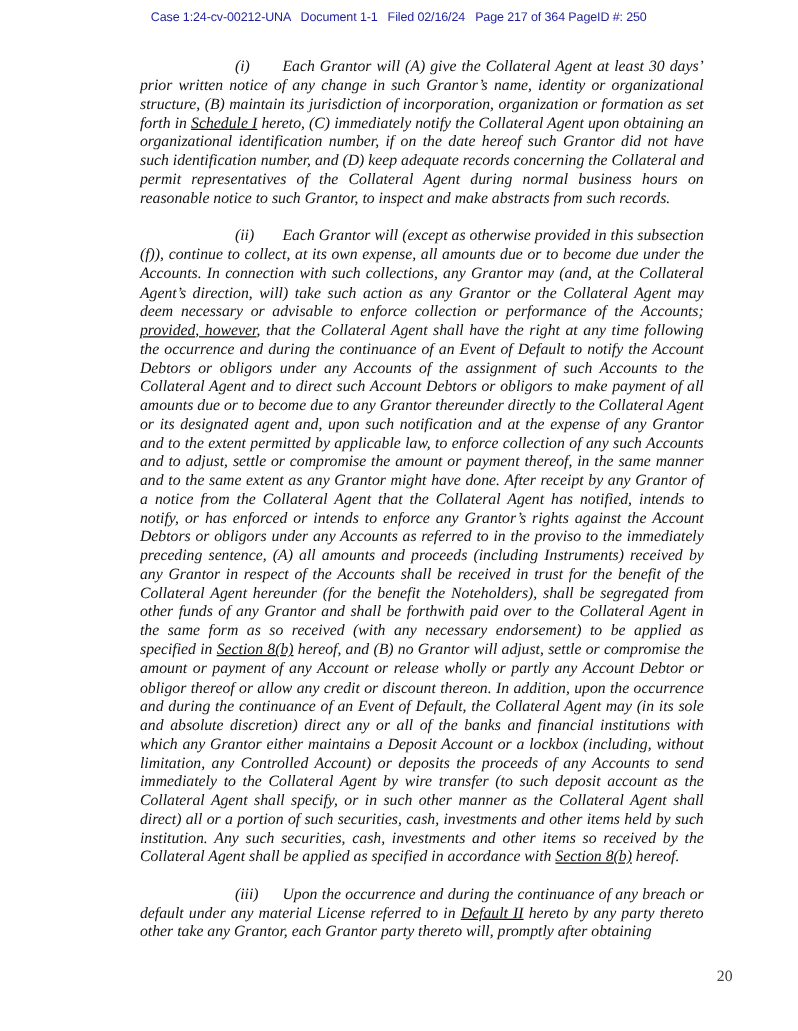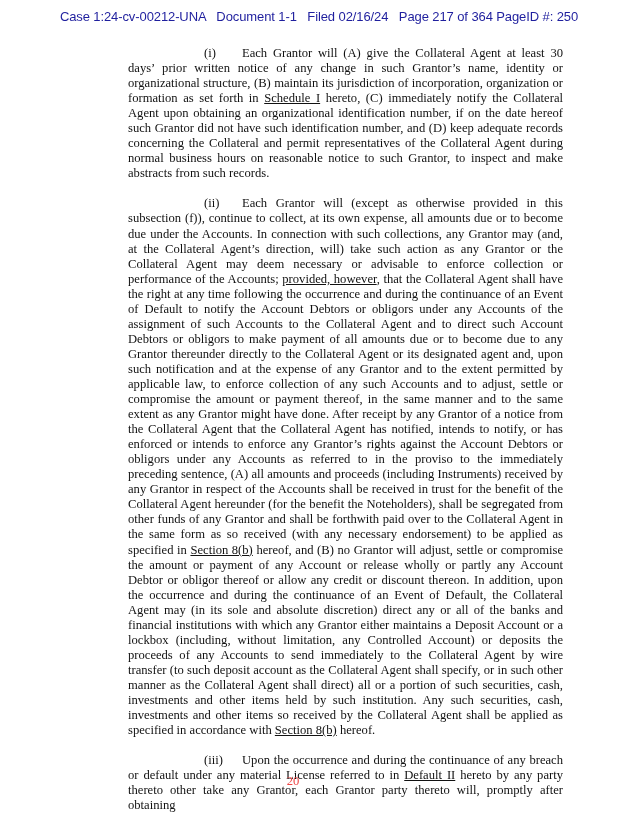--- a/index.html
+++ b/index.html
@@ -1,32 +1,32 @@
 <!DOCTYPE html>
 <html><head>
 <meta charset="utf-8">
 <style>
   html, body { margin: 0; padding: 0; background: #ffffff; }
   body { width: 638px; height: 825px; position: relative; overflow: hidden; }
   .header {
     position: absolute; top: 9px; left: 0; width: 638px; text-align: center;
-    font-family: "Liberation Sans", sans-serif; font-size: 13px; color: #1f1f9e;
+    font-family: "Liberation Sans", sans-serif; font-size: 10px; color: #1f1f9e;
     white-space: pre; letter-spacing: -0.1px;
   }
   .page {
     position: absolute; left: 112px; top: 46px; width: 451px;
     font-family: "Liberation Serif", serif; font-size: 12.6px; line-height: 15.05px;
     color: #111111; text-align: justify;
   }
-  .para { margin: 0 0 15px 16px; }
+  .para { margin: 0 0 15px 0; font-style: italic; }
   .para .num { display: inline-block; margin-left: 76px; width: 38px; }
   .u { text-decoration: underline; }
   .footer {
-    position: absolute; top: 774px; left: 0; width: 586px; text-align: center;
-    font-family: "Liberation Serif", serif; font-size: 12.6px; color: #ef4444;
+    position: absolute; top: 774px; left: 0; width: 586px; text-align: right;
+    font-family: "Liberation Serif", serif; font-size: 12.6px; color: #404040;
   }
 </style>
 </head>
 <body>
 
 <div class="header">Case 1:24-cv-00212-UNA   Document 1-1   Filed 02/16/24   Page 217 of 364 PageID #: 250</div>
 
 <div class="page">
   <p class="para">
     <span class="num">(i)</span><span>Each Grantor will (A) give the Collateral Agent at least 30 days’ prior written notice of any change in such Grantor’s name, identity or organizational structure, (B) maintain its jurisdiction of incorporation, organization or formation as set forth in </span><span class="u">Schedule I</span><span> hereto, (C) immediately notify the Collateral Agent upon obtaining an organizational identification number, if on the date hereof such Grantor did not have such identification number, and (D) keep adequate records concerning the Collateral and permit representatives of the Collateral Agent during normal business hours on reasonable notice to such Grantor, to inspect and make abstracts from such records.</span>

